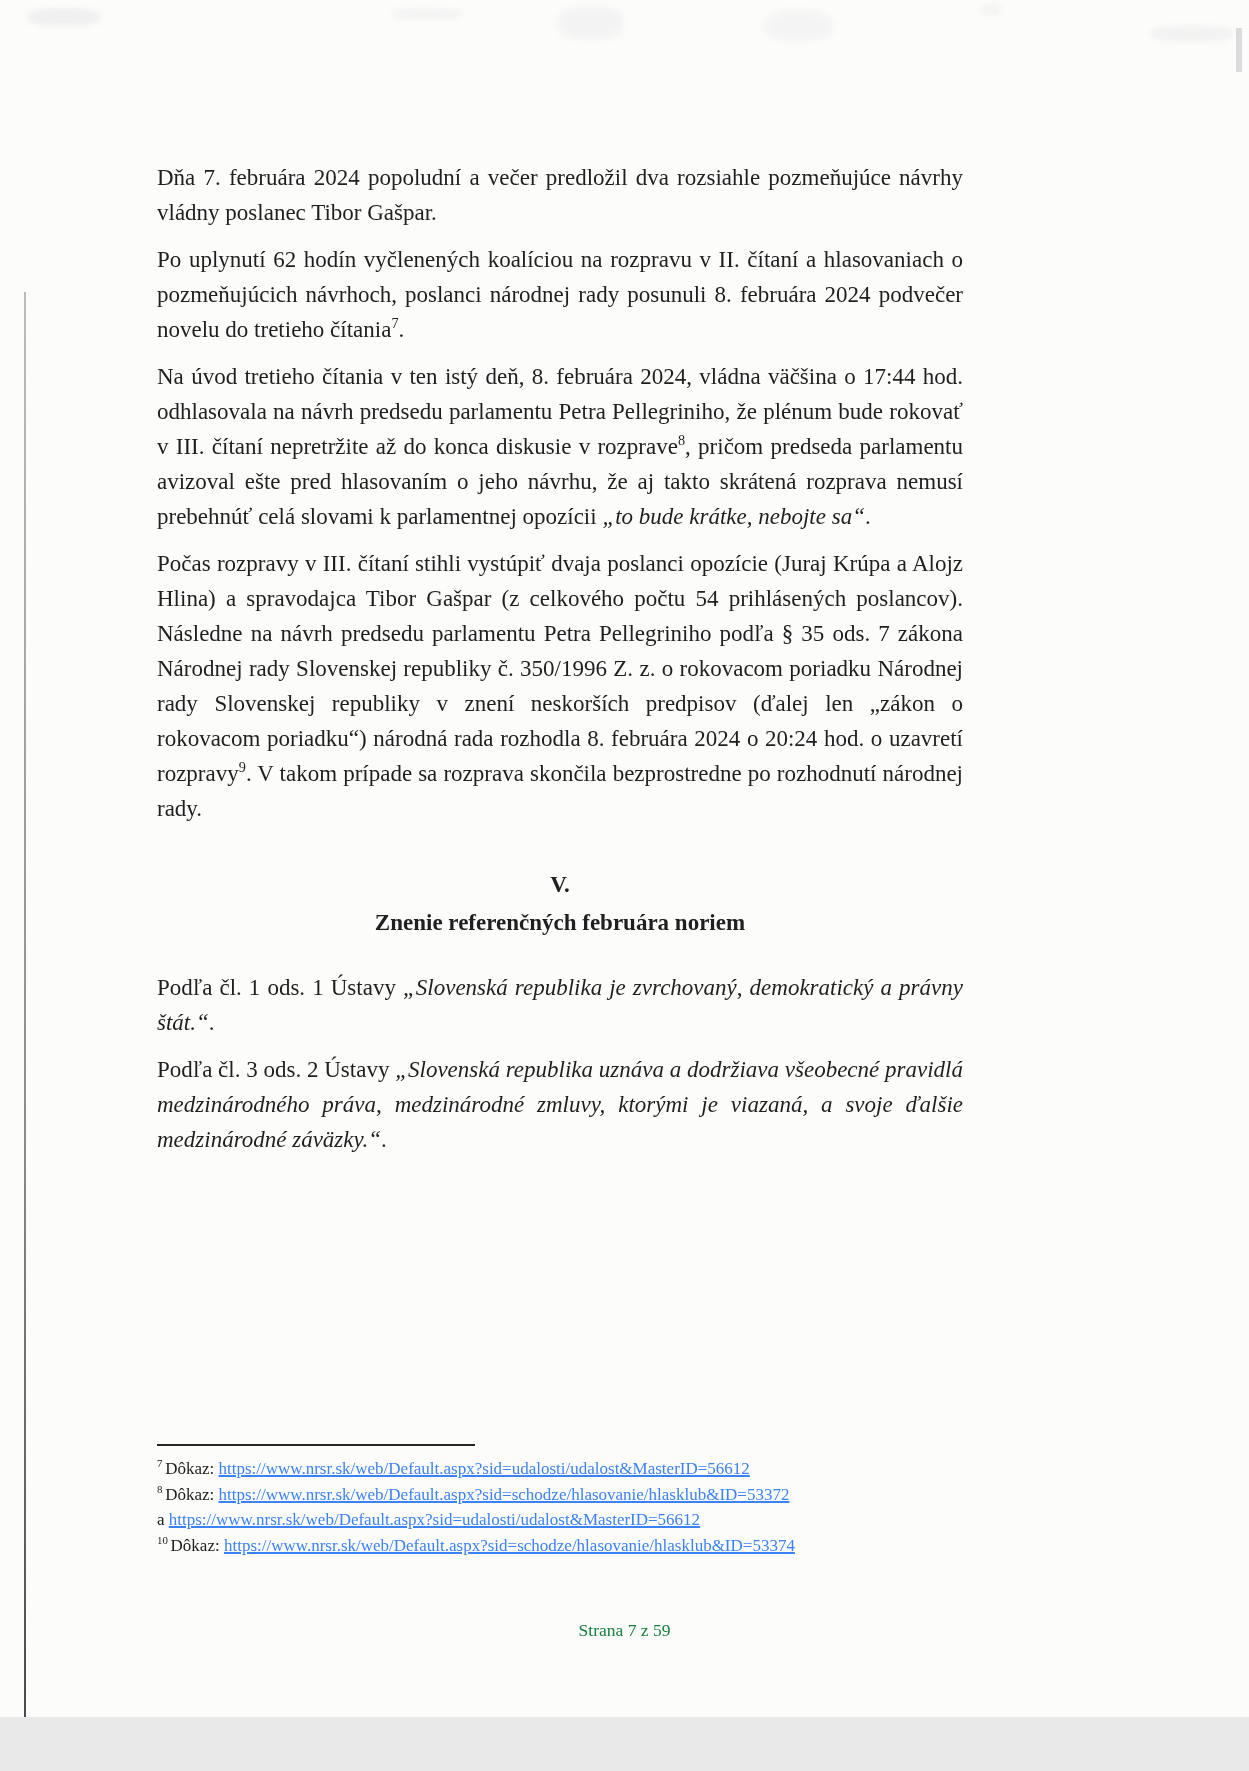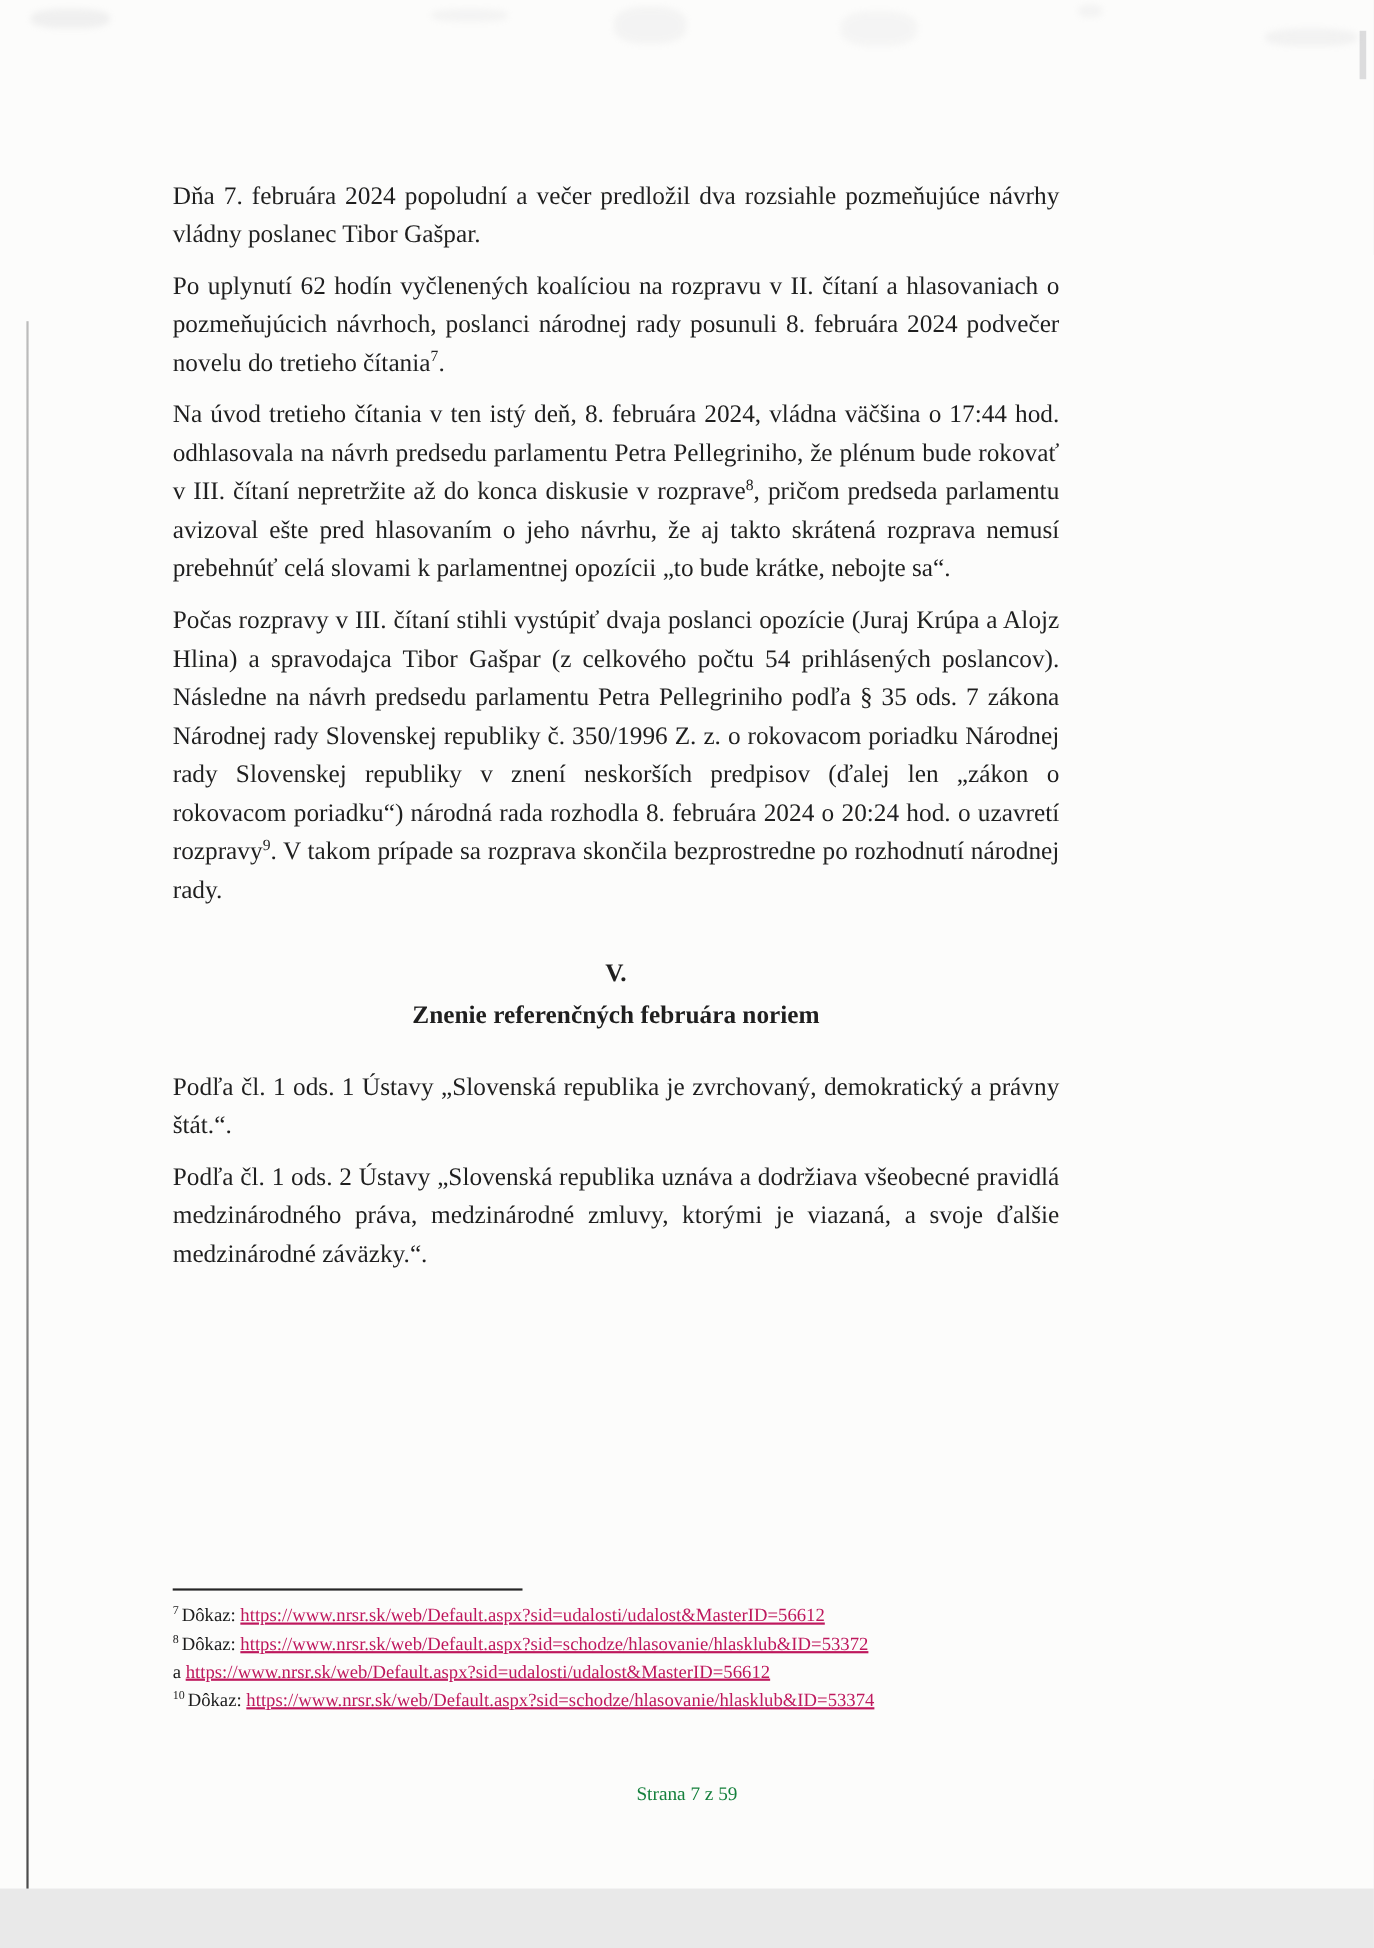--- a/index.html
+++ b/index.html
@@ -14,37 +14,37 @@
   }
   
   .content{
     position:absolute;left:157px;top:160px;width:806px;
   }
   p.body-p{
     margin:0 0 12px 0;
     font-size:23px;line-height:35px;
     text-align:justify;text-justify:inter-word;
   }
-  .it{}
+  .it{font-style:italic;}
   sup.fnref{font-size:62%;line-height:0;vertical-align:super;}
   .heading{
     text-align:center;font-weight:bold;
     font-size:23px;line-height:34px;
     margin:42px 0 30px 0;
   }
   .heading .num{display:block;margin-bottom:4px;}
   
   .footnotes{
     position:absolute;left:157px;top:1444px;width:960px;
     font-size:17px;line-height:25.5px;color:#1c1c1c;
   }
   .fn-sep{width:318px;height:0;border-top:2px solid #262626;margin:0 0 10px 0;}
   .fn-line{white-space:nowrap;}
   .fn-line sup{font-size:64%;line-height:0;vertical-align:super;}
-  .fn-link{color:#be185d;text-decoration:underline;text-decoration-thickness:1.5px;cursor:pointer;}
+  .fn-link{color:#3b82f6;text-decoration:underline;text-decoration-thickness:1.5px;cursor:pointer;}
   
   .footer{
     position:absolute;top:1620px;left:0;width:1249px;
     text-align:center;font-size:17.5px;color:#15803d;
   }
   
   .scan{position:absolute;pointer-events:none;}
   .left-line{
     left:24px;top:292px;width:2px;height:1426px;
     background:linear-gradient(to bottom, rgba(125,125,125,.5) 0%, rgba(90,90,90,.7) 60%, rgba(55,55,55,.9) 100%);
@@ -82,21 +82,21 @@
         <p class="body-p"><span>Počas rozpravy v III. čítaní stihli vystúpiť dvaja poslanci opozície (Juraj Krúpa a Alojz Hlina) a spravodajca Tibor Gašpar (z celkového počtu 54 prihlásených poslancov). Následne na návrh predsedu parlamentu Petra Pellegriniho podľa § 35 ods. 7 zákona Národnej rady Slovenskej republiky č. 350/1996 Z. z. o rokovacom poriadku Národnej rady Slovenskej republiky v znení neskorších predpisov (ďalej len „zákon o rokovacom poriadku“) národná rada rozhodla 8. februára 2024 o 20:24 hod. o uzavretí rozpravy</span><sup class="fnref">9</sup><span>. V takom prípade sa rozprava skončila bezprostredne po rozhodnutí národnej rady.</span></p>
       </div>
 
     <div class="heading">
       <span class="num">V.</span>
       <span>Znenie referenčných februára noriem</span>
     </div>
 
     <div id="part2">
         <p class="body-p"><span>Podľa čl. 1 ods. 1 Ústavy </span><span class="it">„Slovenská republika je zvrchovaný, demokratický a právny štát.“</span><span>.</span></p>
-        <p class="body-p"><span>Podľa čl. 1 ods. 2 Ústavy </span><span class="it">„Slovenská republika uznáva a dodržiava všeobecné pravidlá medzinárodného práva, medzinárodné zmluvy, ktorými je viazaná, a svoje ďalšie medzinárodné záväzky.“</span><span>.</span></p>
+        <p class="body-p"><span>Podľa čl. 3 ods. 2 Ústavy </span><span class="it">„Slovenská republika uznáva a dodržiava všeobecné pravidlá medzinárodného práva, medzinárodné zmluvy, ktorými je viazaná, a svoje ďalšie medzinárodné záväzky.“</span><span>.</span></p>
       </div>
   </div>
 
   <div class="footnotes">
     <div class="fn-sep"></div>
     <div id="fn-lines">
         <div class="fn-line"><sup>7 </sup><span>Dôkaz: </span><span class="fn-link">https://www.nrsr.sk/web/Default.aspx?sid=udalosti/udalost&amp;MasterID=56612</span></div>
         <div class="fn-line"><sup>8 </sup><span>Dôkaz: </span><span class="fn-link">https://www.nrsr.sk/web/Default.aspx?sid=schodze/hlasovanie/hlasklub&amp;ID=53372</span></div>
         <div class="fn-line"><span>a </span><span class="fn-link">https://www.nrsr.sk/web/Default.aspx?sid=udalosti/udalost&amp;MasterID=56612</span></div>
         <div class="fn-line"><sup>10 </sup><span>Dôkaz: </span><span class="fn-link">https://www.nrsr.sk/web/Default.aspx?sid=schodze/hlasovanie/hlasklub&amp;ID=53374</span></div>

